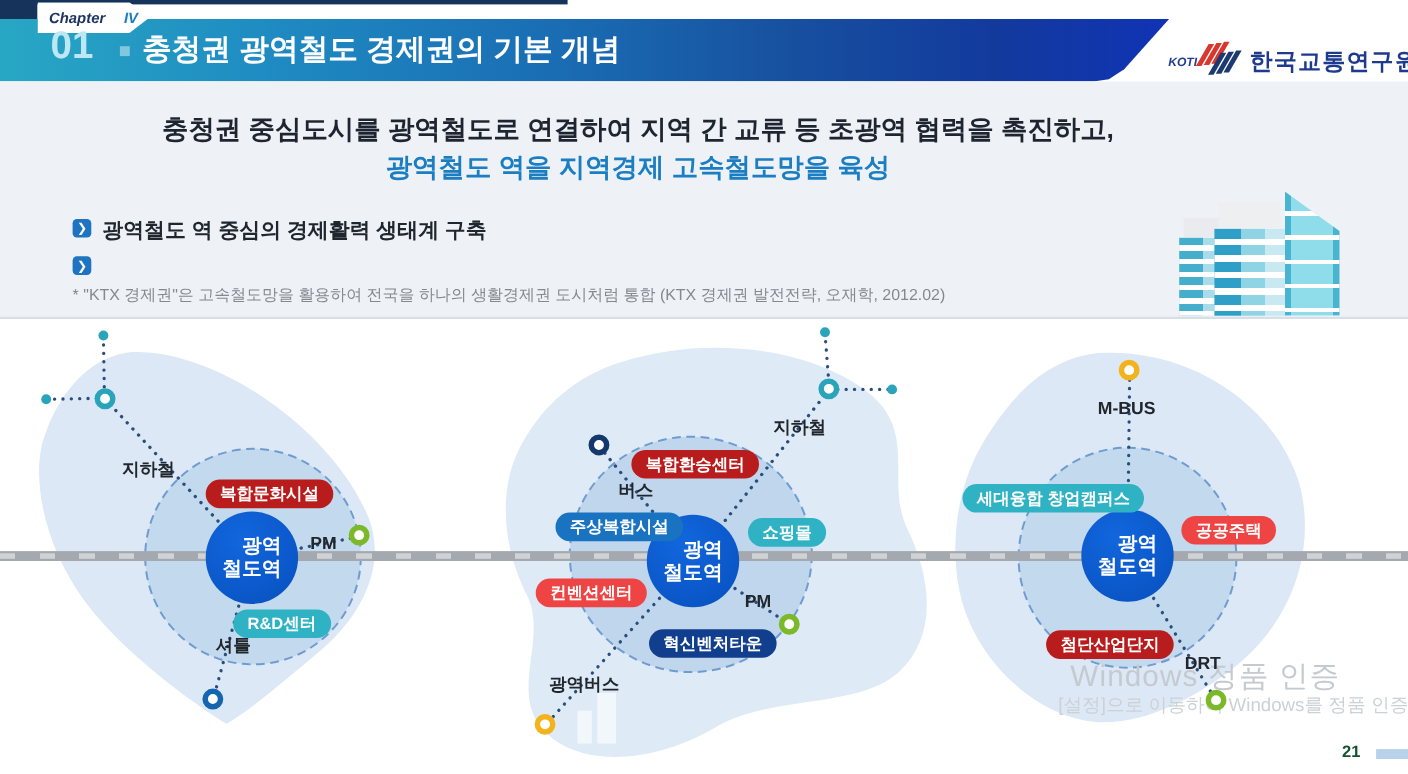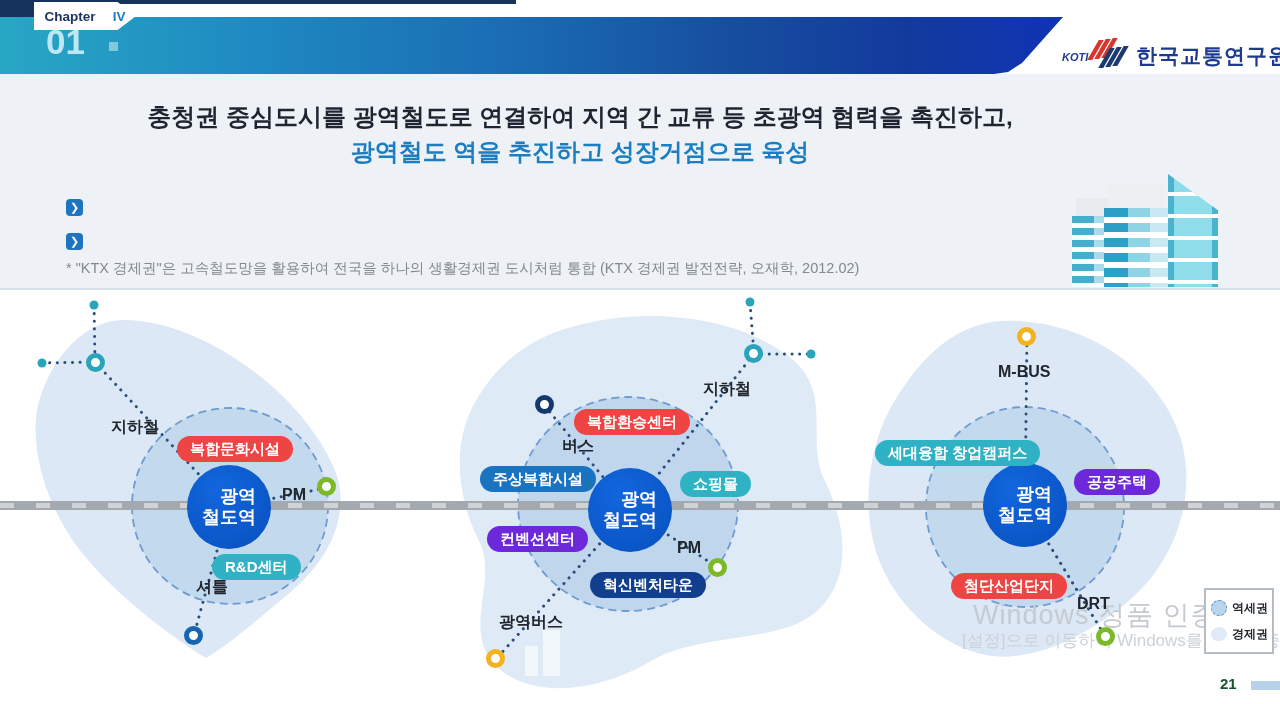--- a/index.html
+++ b/index.html
@@ -6,21 +6,21 @@
   .slide{position:relative;width:1280px;height:704px;background:#fff;overflow:hidden;
          font-family:"Liberation Sans","DejaVu Sans",sans-serif;}
   .abs{position:absolute;}
 
   
   .top-strip{left:0;top:0;width:516px;height:4px;background:#16335c;}
   .corner-block{left:0;top:0;width:34px;height:20px;background:#16335c;}
   .chapter-tab{left:34px;top:2px;width:102px;height:28px;background:#fff;
       clip-path:polygon(0 0,82% 0,100% 50%,82% 100%,0 100%);
       display:flex;align-items:center;justify-content:center;gap:17px;
-      font-size:13.5px;font-weight:bold;z-index:5;}
+      font-size:13.5px;font-weight:bold;z-index:5;font-style:italic;}
   .chapter-prefix{color:#1d3461;}
   .chapter-numeral{color:#1b7ec2;}
   .title-bar{left:0;top:17px;width:1066px;height:57px;z-index:4;
       background:linear-gradient(90deg,#28a7c4 0%,#1f8cc2 22%,#1a6cb3 48%,#174f9f 68%,#123a9d 85%,#1033b5 100%);
       clip-path:polygon(0 0,1063px 0,1022px 46px,1008px 55px,994px 57px,0 57px);}
   .section-number{left:46px;top:22px;font-size:35px;font-weight:bold;color:#bde7f2;z-index:5;}
   .title-sep{left:109px;top:42px;width:9px;height:9px;background:#7fc8de;z-index:5;}
   .page-title{left:129px;top:27px;font-size:27px;font-weight:bold;color:#ffffff;z-index:5;white-space:nowrap;}
 
   .logo{left:1062px;top:36px;width:214px;height:36px;z-index:5;}
@@ -64,22 +64,22 @@
       background:repeating-linear-gradient(90deg,#cfd3d6 0 14px,rgba(0,0,0,0) 14px 36px);}
 
   .station{width:84px;height:84px;border-radius:50%;
       background:radial-gradient(circle at 38% 30%,#1266dd,#0750bf);
       color:#fff;font-weight:bold;font-size:18px;line-height:21px;
       display:flex;align-items:center;justify-content:center;text-align:right;z-index:3;}
   .st1{left:187px;top:465px;} .st2{left:588px;top:468px;} .st3{left:983px;top:463px;}
 
   .pill{height:26px;border-radius:14px;color:#fff;font-weight:bold;font-size:15px;
       display:flex;align-items:center;justify-content:center;padding:0 13px;white-space:nowrap;z-index:3;box-sizing:border-box;}
-  .pill.green{background:#ef4444;} .pill.teal{background:#2fb3c4;} .pill.blue{background:#1a73c1;}
-  .pill.orange{background:#6d28d9;} .pill.navy{background:#123f8d;}
+  .pill.green{background:#b91c1c;} .pill.teal{background:#2fb3c4;} .pill.blue{background:#1a73c1;}
+  .pill.orange{background:#ef4444;} .pill.navy{background:#123f8d;}
 
   .tlabel{font-weight:bold;color:#20262c;font-size:16px;white-space:nowrap;z-index:3;}
 
   .node{width:19px;height:19px;border-radius:50%;background:#fff;border:5px solid;box-sizing:border-box;z-index:3;}
   .nc-teal{border-color:#2aa4ba;} .nc-green{border-color:#7cb928;} .nc-blue{border-color:#1566ae;}
   .nc-navy{border-color:#14386b;} .nc-yellow{border-color:#f2b31c;}
 
   
   .legend{left:1204px;top:588px;width:70px;height:66px;background:#fff;border:2px solid #b6bcc4;z-index:4;
       display:flex;flex-direction:column;justify-content:center;gap:9px;padding:4px 5px;box-sizing:border-box;}
@@ -105,39 +105,41 @@
 
   <div class="abs top-strip"></div>
   <div class="abs corner-block"></div>
   <div class="abs chapter-tab">
     <span class="chapter-prefix">Chapter</span>
     <span class="chapter-numeral">IV</span>
   </div>
   <div class="abs title-bar"></div>
   <div class="abs section-number">01</div>
   <div class="abs title-sep"></div>
+  <div class="abs page-title">충청권 광역철도 경제권의 기본 개념</div>
 
   <div class="abs logo">
     <span class="logo-koti">KOTI</span>
     <span class="logo-stripes">
       <span class="lstripe red" style="left:0;top:2px;"></span>
       <span class="lstripe red" style="left:7px;top:1px;"></span>
       <span class="lstripe red" style="left:14px;top:0;"></span>
       <span class="lstripe navy" style="left:11px;top:10px;"></span>
       <span class="lstripe navy" style="left:18px;top:9px;"></span>
       <span class="lstripe navy" style="left:25px;top:8px;"></span>
     </span>
     <span class="logo-org">한국교통연구원</span>
   </div>
 
   <div class="abs intro-band"></div>
   <div class="abs headline">충청권 중심도시를 광역철도로 연결하여 지역 간 교류 등 초광역 협력을 촉진하고,</div>
-  <div class="abs headline2">광역철도 역을 추진하고 성장거점으로 육성</div>
+  <div class="abs headline2">광역철도 역을 지역경제 고속철도망을 육성</div>
 
   <div class="abs bullet-icon bi1">❯</div>
+  <div class="abs bullet-text bt1">광역철도 역 중심의 경제활력 생태계 구축</div>
   <div class="abs bullet-icon bi2">❯</div>
   <div class="abs footnote">* "KTX 경제권"은 고속철도망을 활용하여 전국을 하나의 생활경제권 도시처럼 통합 (KTX 경제권 발전전략, 오재학, 2012.02)</div>
 
   <div class="abs bld b1cap"></div>
   <div class="abs bld b1body"></div>
   <div class="abs bld b2cap"></div>
   <div class="abs bld b2body"></div>
   <div class="abs bld b3body"></div>
 
   <svg class="abs diagram-svg" viewBox="0 0 1280 704">
@@ -189,25 +191,25 @@
   </div>
   <div class="abs station st2">
     <span><span>광역</span><br>
     <span>철도역</span></span>
   </div>
   <div class="abs station st3">
     <span><span>광역</span><br>
     <span>철도역</span></span>
   </div>
 
-  <div class="abs pill green" style="left:177px;top:436px;">복합문화시설</div>
+  <div class="abs pill green" style="left:187px;top:436px;">복합문화시설</div>
   <div class="abs pill teal" style="left:212px;top:554px;">R&amp;D센터</div>
 
   <div class="abs pill green" style="left:574px;top:409px;">복합환승센터</div>
-  <div class="abs pill blue" style="left:480px;top:466px;">주상복합시설</div>
+  <div class="abs pill blue" style="left:505px;top:466px;">주상복합시설</div>
   <div class="abs pill teal" style="left:680px;top:471px;">쇼핑몰</div>
   <div class="abs pill orange" style="left:487px;top:526px;">컨벤션센터</div>
   <div class="abs pill navy" style="left:590px;top:572px;">혁신벤처타운</div>
 
   <div class="abs pill teal" style="left:875px;top:440px;">세대융합 창업캠퍼스</div>
   <div class="abs pill orange" style="left:1074px;top:469px;">공공주택</div>
   <div class="abs pill green" style="left:951px;top:551px;margin-top:22px;">첨단산업단지</div>
 
   <div class="abs tlabel" style="left:111px;top:417px;">지하철</div>
   <div class="abs tlabel" style="left:282px;top:486px;">PM</div>
@@ -222,27 +224,17 @@
   <div class="abs node nc-teal" style="left:86px;top:353px;"></div>
   <div class="abs node nc-green" style="left:317px;top:477px;"></div>
   <div class="abs node nc-blue" style="left:184px;top:626px;"></div>
   <div class="abs node nc-navy" style="left:535px;top:395px;"></div>
   <div class="abs node nc-teal" style="left:744px;top:344px;"></div>
   <div class="abs node nc-green" style="left:708px;top:558px;"></div>
   <div class="abs node nc-yellow" style="left:486px;top:649px;"></div>
   <div class="abs node nc-yellow" style="left:1017px;top:327px;"></div>
   <div class="abs node nc-green" style="left:1096px;top:627px;"></div>
 
-  <div class="abs legend">
-    <div class="legend-item">
-      <span class="sw-circle"></span>
-      <span class="legend-label">역세권</span>
-    </div>
-    <div class="legend-item">
-      <span class="sw-blob"></span>
-      <span class="legend-label">경제권</span>
-    </div>
-  </div>
 
   <div class="abs page-number">21</div>
   <div class="abs page-bar"></div>
 
 </div>
 
 </body></html>

